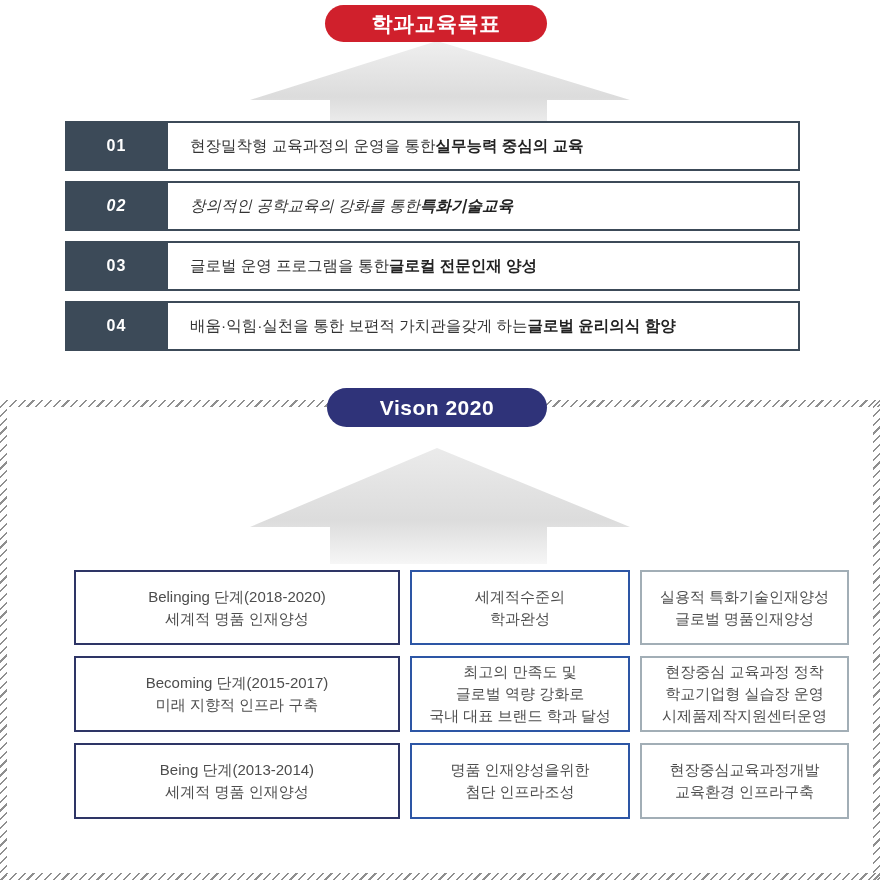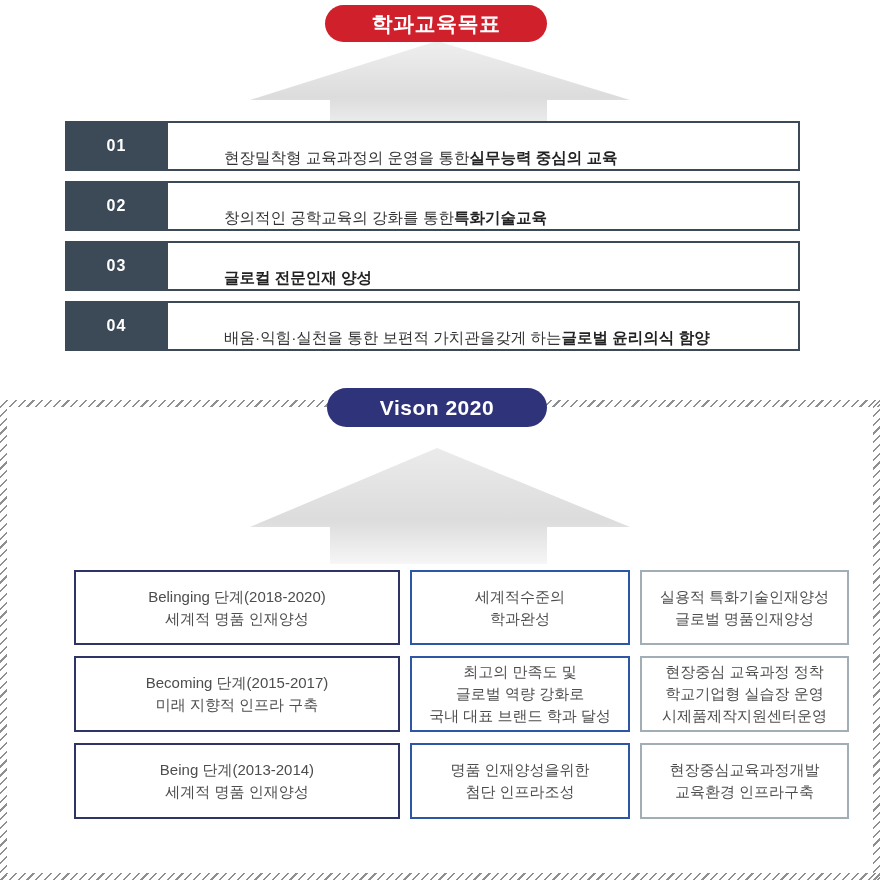--- a/index.html
+++ b/index.html
@@ -27,32 +27,32 @@
     clip-path: polygon(187px 0, 380px 59px, 297px 59px, 297px 80px, 80px 80px, 80px 59px, 0 59px);
   }
   .up-arrow-2 {
     left: 250px; top: 448px; width: 380px; height: 116px;
     background: linear-gradient(to bottom, #ebebeb 0%, #dcdcdc 62%, #f6f6f6 100%);
     clip-path: polygon(187px 0, 380px 79px, 297px 79px, 297px 116px, 80px 116px, 80px 79px, 0 79px);
   }
 
   
   .goal-row { position: absolute; left: 65px; width: 735px; height: 50px; display: flex; }
-  .goal-row.r0 { top: 121px; border-radius: 13px; } .goal-row.r1 { top: 181px; }
+  .goal-row.r0 { top: 121px; border-radius: 13px; } .goal-row.r1 { top: 181px; font-style: italic; }
   .goal-row.r2 { top: 241px; } .goal-row.r3 { top: 301px; }
   .goal-num {
     width: 103px; height: 100%; flex: none;
     background: var(--number-box-bg, #3c4a58);
     color: #ffffff; font-weight: bold; font-size: 16px; letter-spacing: 1px;
     display: flex; align-items: center; justify-content: center;
   }
   .goal-text {
     flex: 1; background: #ffffff;
     border: 2px solid var(--number-box-bg, #3c4a58); border-left: none;
-    display: flex; align-items: flex-end; padding-left: 56px;
+    display: flex; align-items: center; padding-left: 22px;
     font-size: 15.5px; color: #333333;
   }
   .goal-text strong { font-weight: bold; color: #222222; }
 
   
   .hatch {
     position: absolute;
     background: repeating-linear-gradient(135deg, transparent 0 4.6px, #8f8f8f 4.6px 6.2px);
     z-index: 0;
   }
@@ -98,20 +98,21 @@
   <div class="goal-row r1">
     <div class="goal-num">02</div>
     <div class="goal-text">
         <span>창의적인 공학교육의 강화를 통한 </span>
         <strong>특화기술교육</strong>
       </div>
   </div>
   <div class="goal-row r2">
     <div class="goal-num">03</div>
     <div class="goal-text">
+        <span>글로벌 운영 프로그램을 통한 </span>
         <strong>글로컬 전문인재 양성</strong>
       </div>
   </div>
   <div class="goal-row r3">
     <div class="goal-num">04</div>
     <div class="goal-text">
         <span>배움·익힘·실천을 통한 보편적 가치관을갖게 하는</span>
         <strong>글로벌 윤리의식 함양</strong>
       </div>
   </div>

